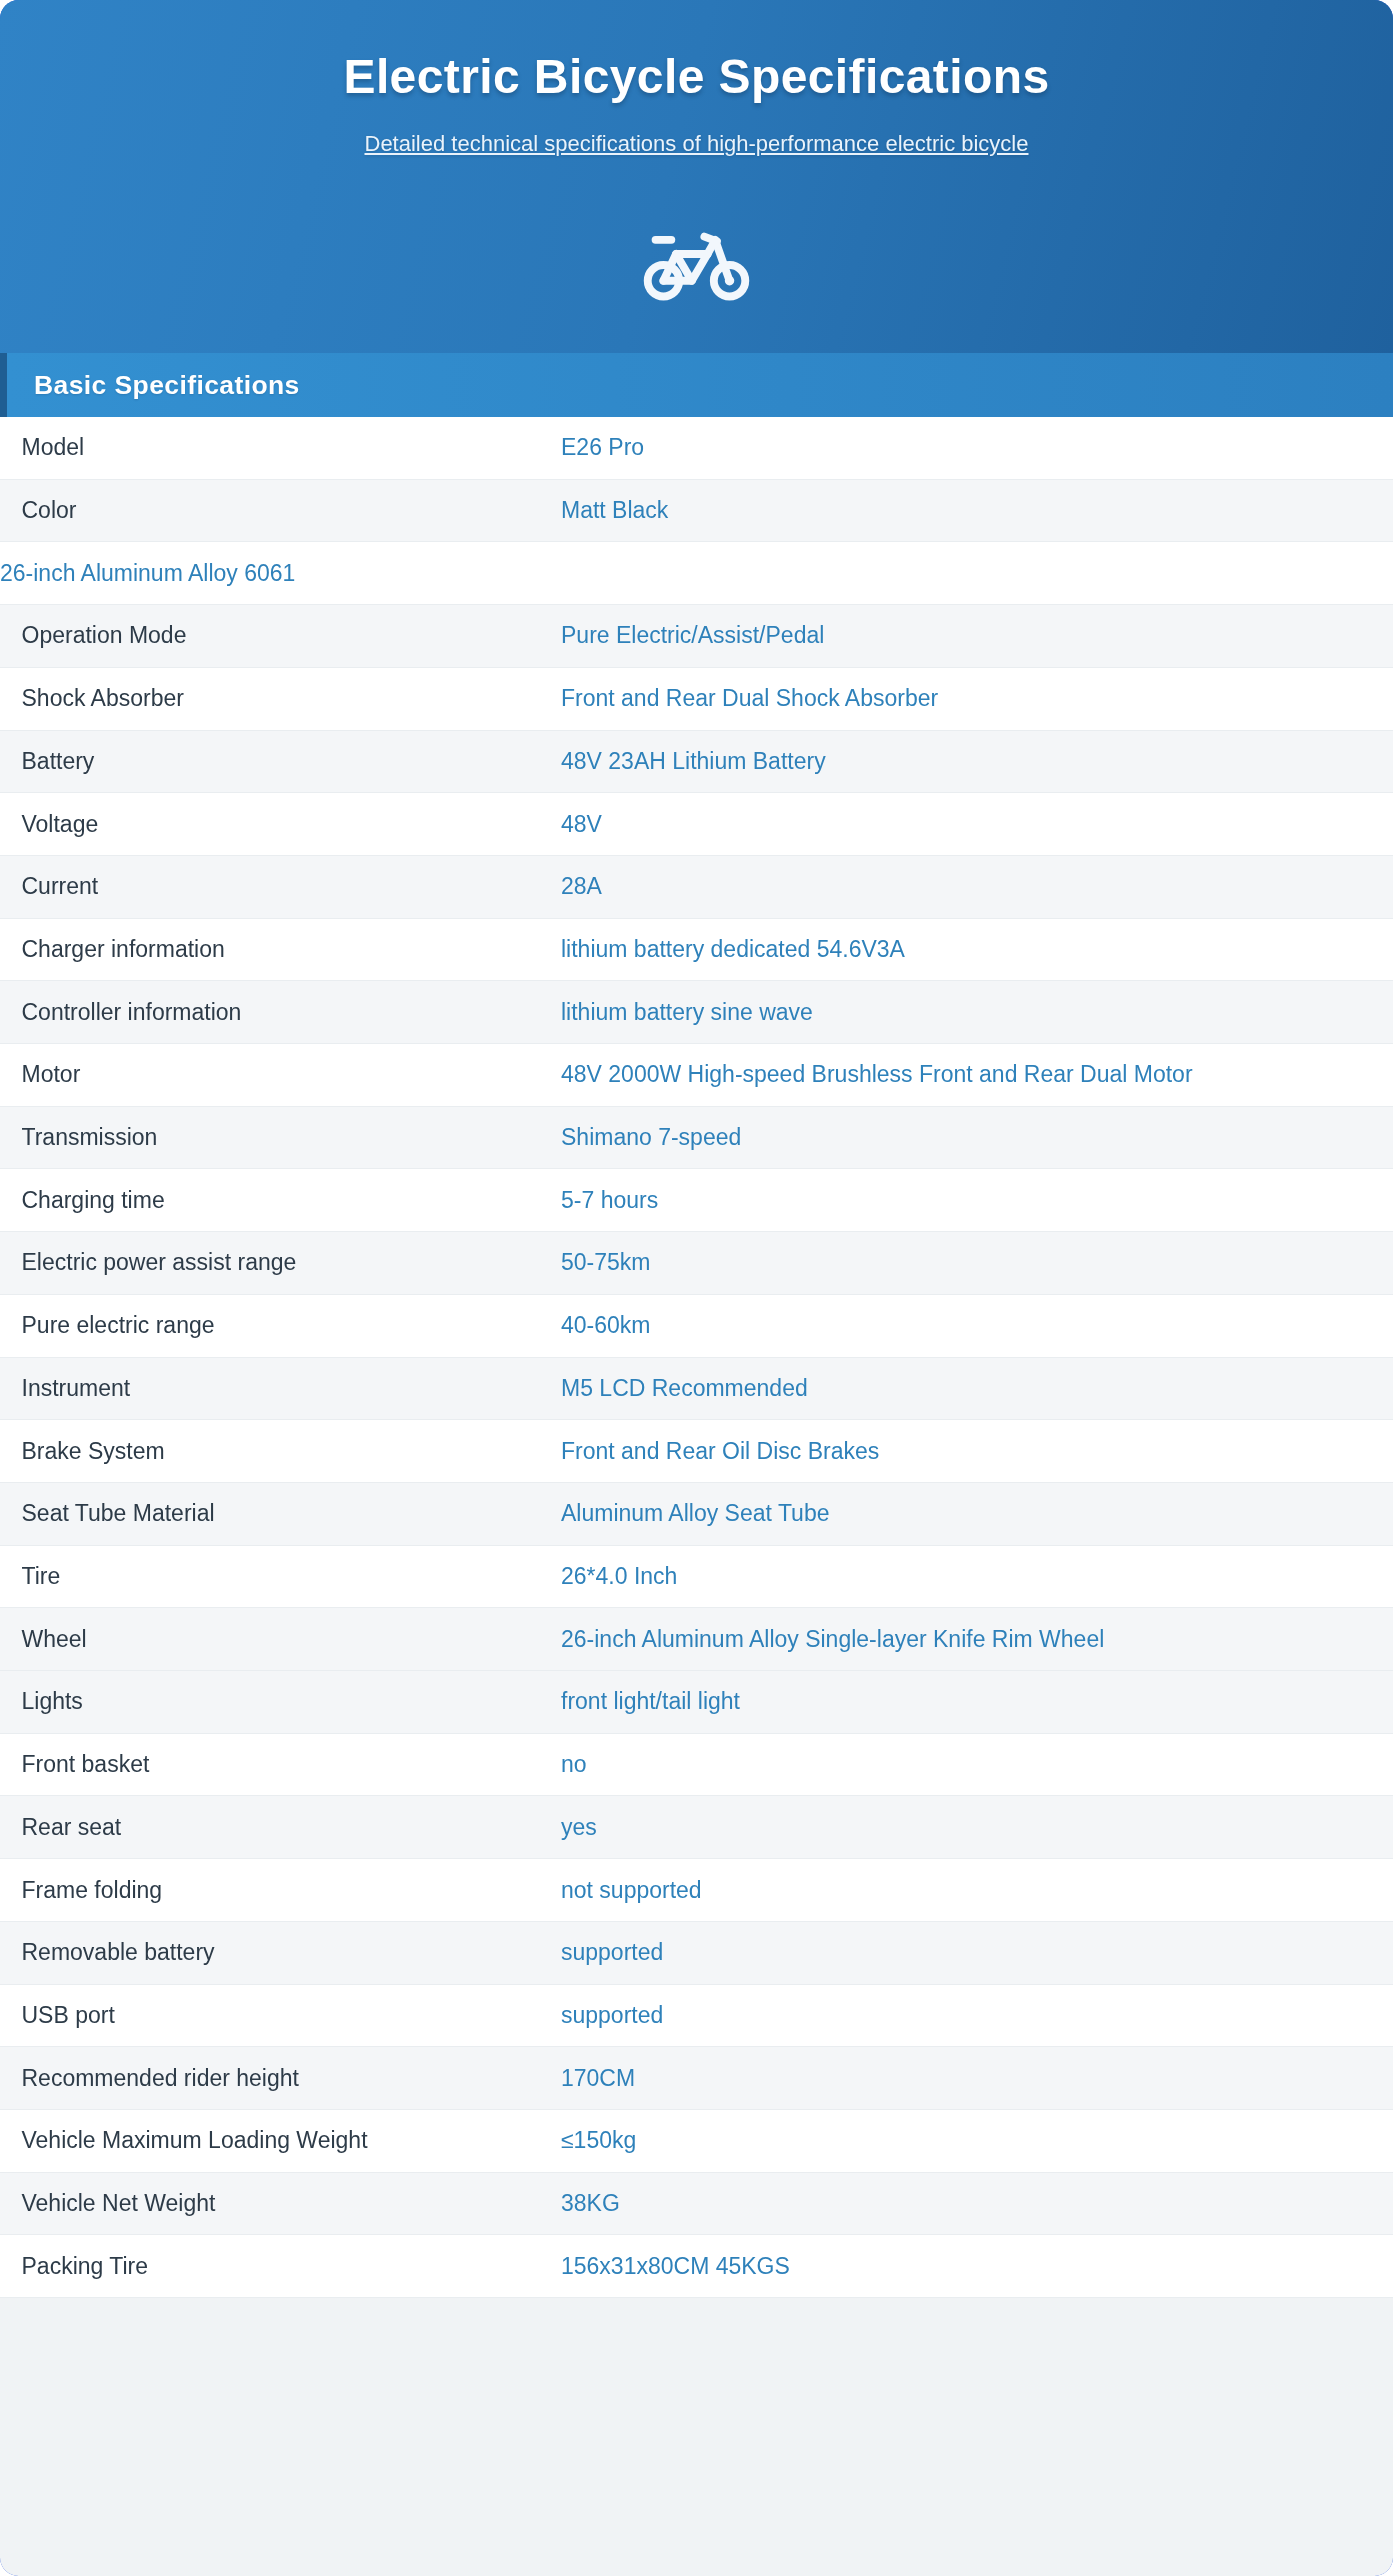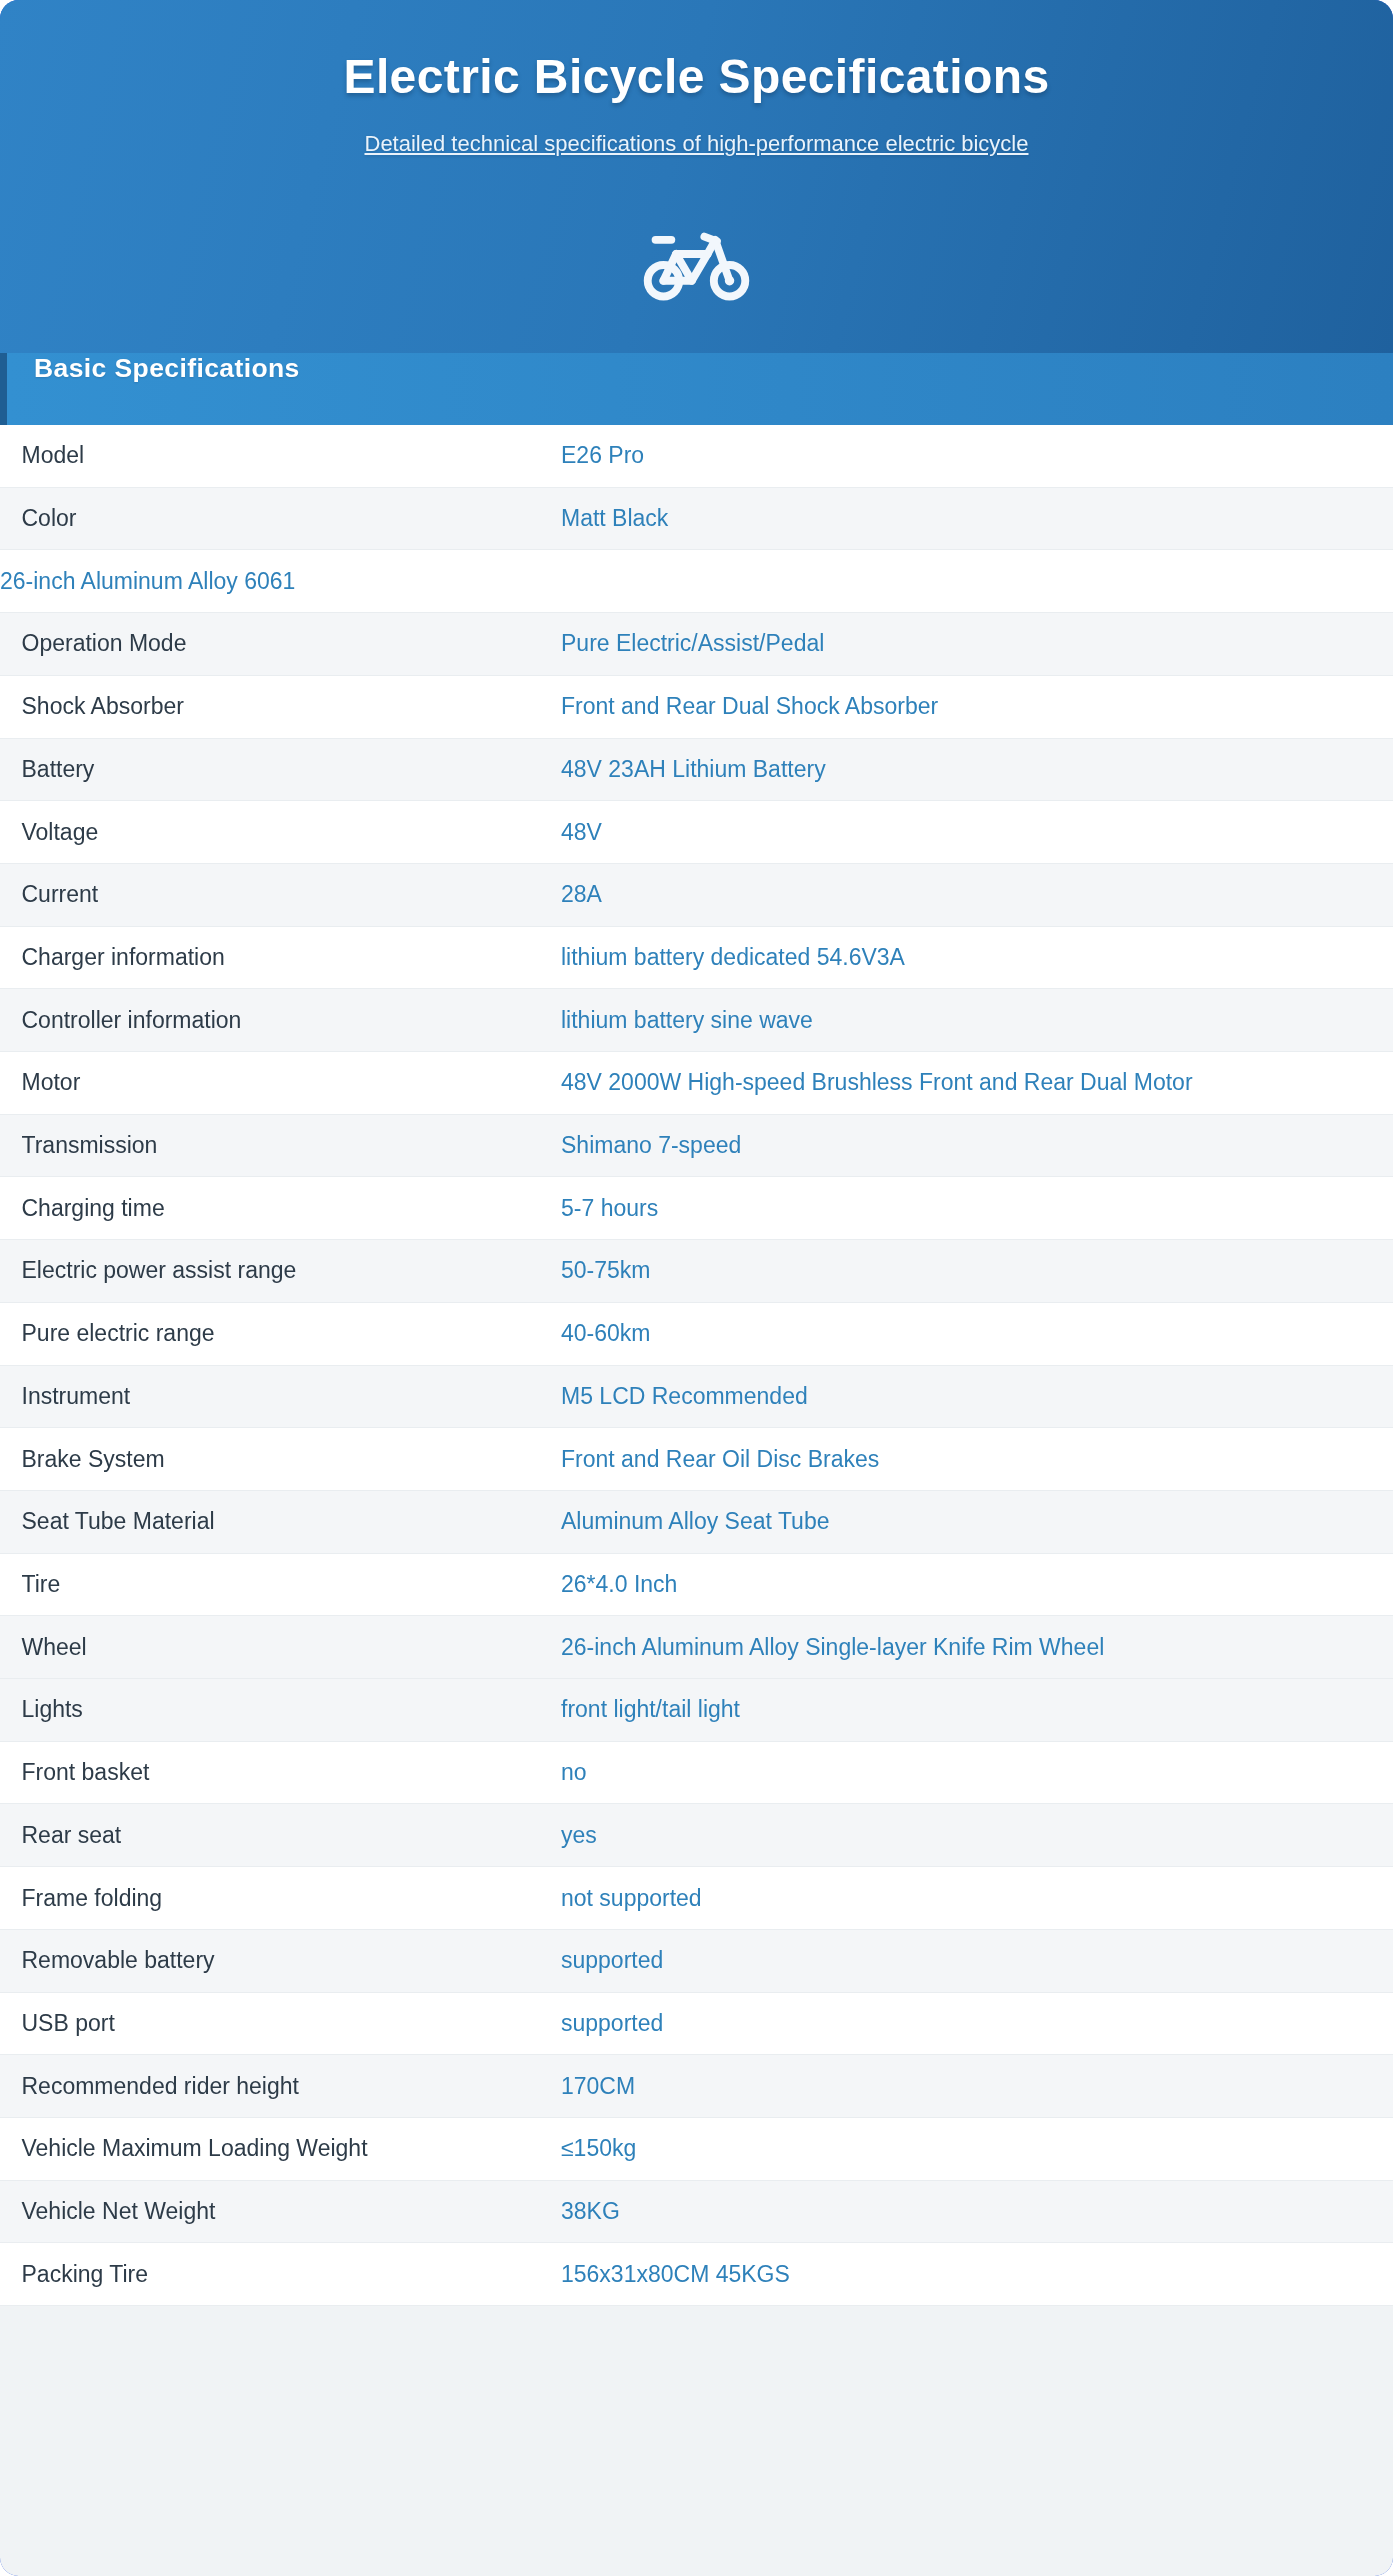--- a/index.html
+++ b/index.html
@@ -52,25 +52,26 @@
     text-decoration: underline;
   }
   .hero-icon {
     margin-top: 72px;
     width: 107px;
     height: 76px;
   }
   .hero-icon svg { display: block; width: 107px; height: 76px; }
   
   .section-bar {
-    height: 72px;
+    height: 64px;
     flex: none;
     background: linear-gradient(to right, var(--bar-grad-a, #3390d1), var(--bar-grad-b, #2c80c1));
     border-left: 7.2px solid var(--accent, #1f5e93);
     display: flex;
+    align-items: center;
     padding-left: 27px;
   }
   .section-bar h2 {
     margin: 0;
     font-size: 26.5px;
     font-weight: 700;
     color: #ffffff;
     letter-spacing: 0.4px;
     text-shadow: 0 1.4px 2.1px rgba(10, 40, 70, 0.18);
   }

